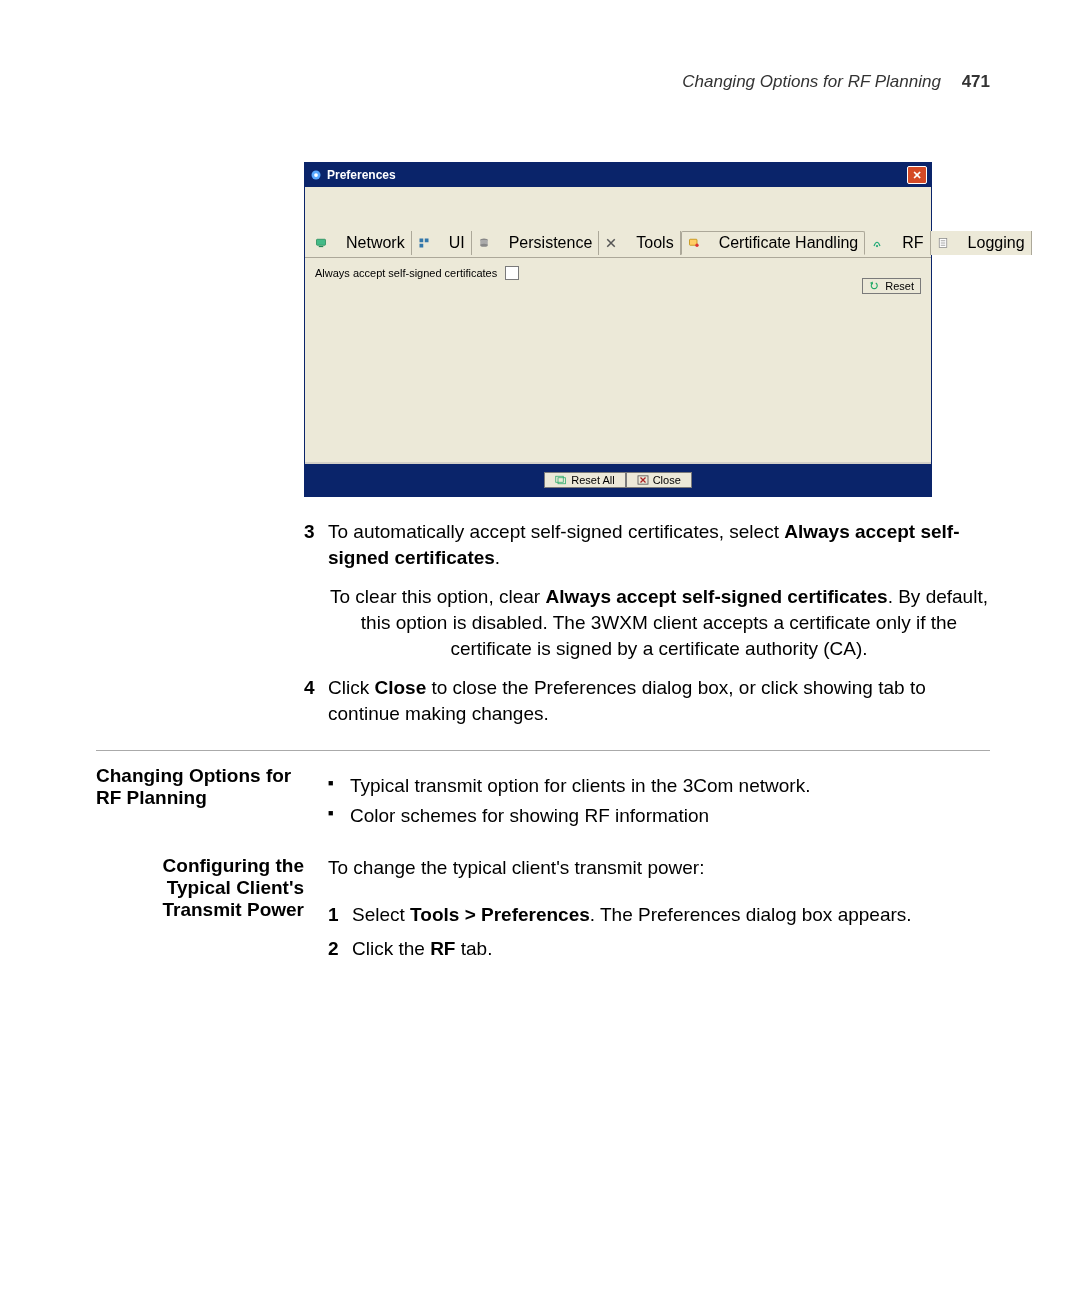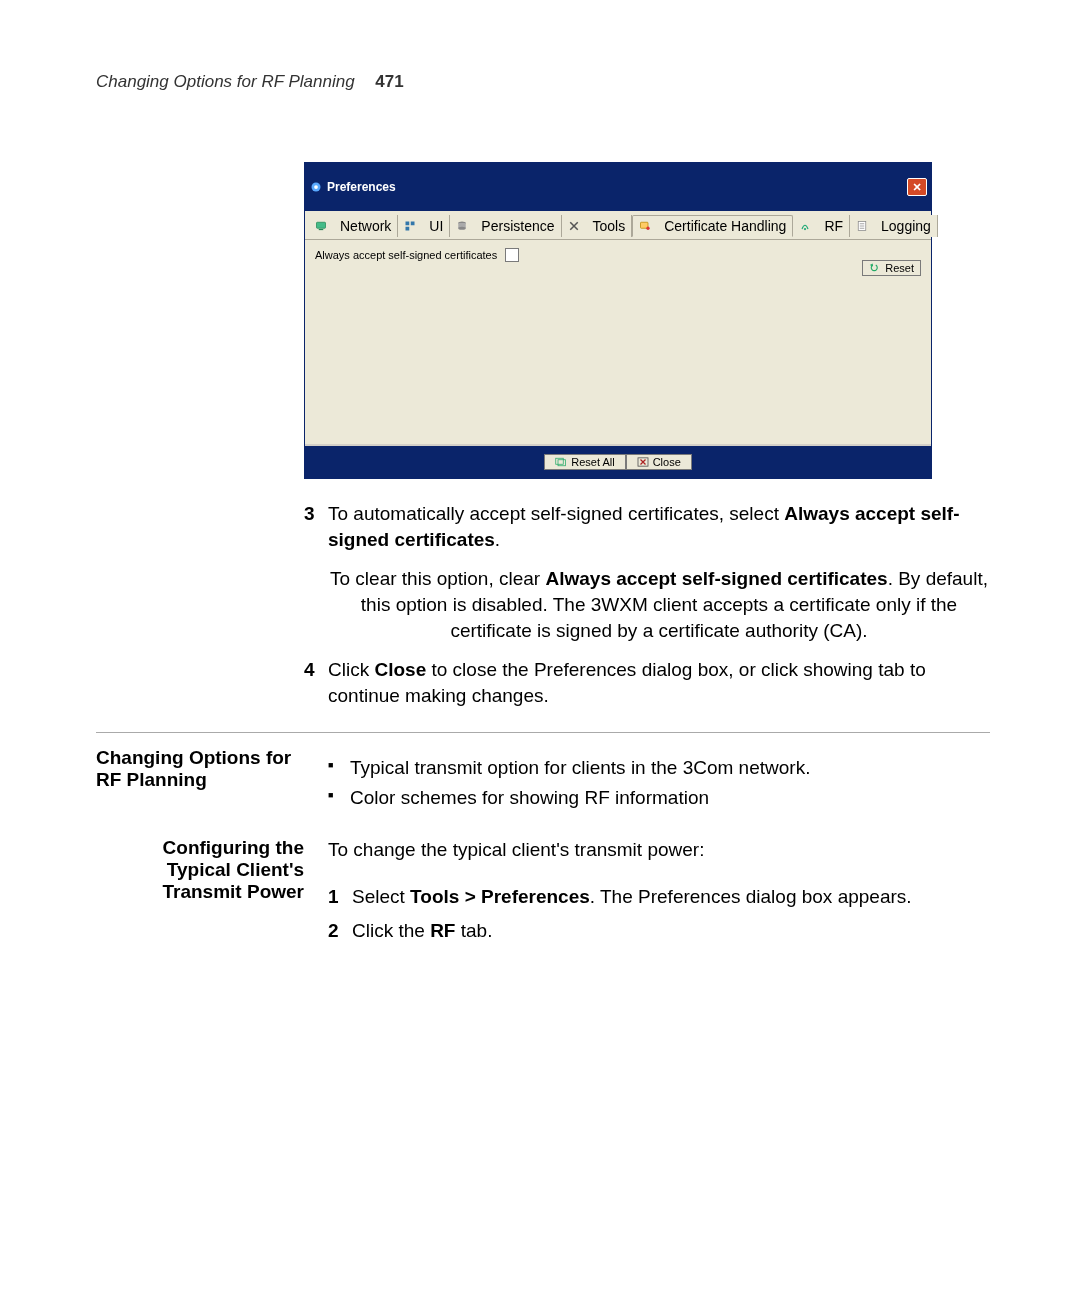--- a/index.html
+++ b/index.html
@@ -10,20 +10,21 @@
     color: #000;
   }
   .page {
     width: 1080px;
     height: 1296px;
     position: relative;
     box-sizing: border-box;
     padding: 72px 90px 60px 96px;
   }
   .running-head {
+    text-align: right;
     font-size: 17px;
     font-style: italic;
     color: #333;
     margin-bottom: 70px;
   }
   .running-head .pagenum {
     font-style: normal;
     font-weight: 700;
     margin-left: 16px;
   }
@@ -35,21 +36,21 @@
     border: 1px solid #0a246a;
     background: #ece9d8;
     font-family: Tahoma, Arial, sans-serif;
   }
   .titlebar {
     background: #0a246a;
     color: #fff;
     display: flex;
     align-items: center;
     height: 16px;
-    padding: 16px 4px;
+    padding: 4px 4px;
     font-size: 12px;
     font-weight: 700;
   }
   .titlebar .title-icon {
     width: 14px; height: 14px;
     margin-right: 4px;
     display: inline-flex;
     align-items: center;
     justify-content: center;
   }
@@ -72,28 +73,29 @@
   .tabstrip {
     background: #ece9d8;
     padding: 4px 4px 0 4px;
     display: flex;
     gap: 0;
     border-bottom: 2px solid #ece9d8;
   }
   .tab {
     display: inline-flex;
     align-items: center;
-    gap: 13px;
-    font-size: 14px;
+    gap: 19px;
+    font-size: 16px;
     color: #000;
     padding: 2px 6px;
     border-right: 1px solid #aca899;
     cursor: pointer;
     background: #ece9d8;
     white-space: nowrap;
+    margin-top: 40px;
   }
   .tab.active {
     background: #ece9d8;
     border: 1px solid #aca899;
     border-bottom: 1px solid #ece9d8;
     border-radius: 2px 2px 0 0;
     position: relative;
     top: 0;
   }
   .tab svg { width: 12px; height: 12px; flex: none; }

